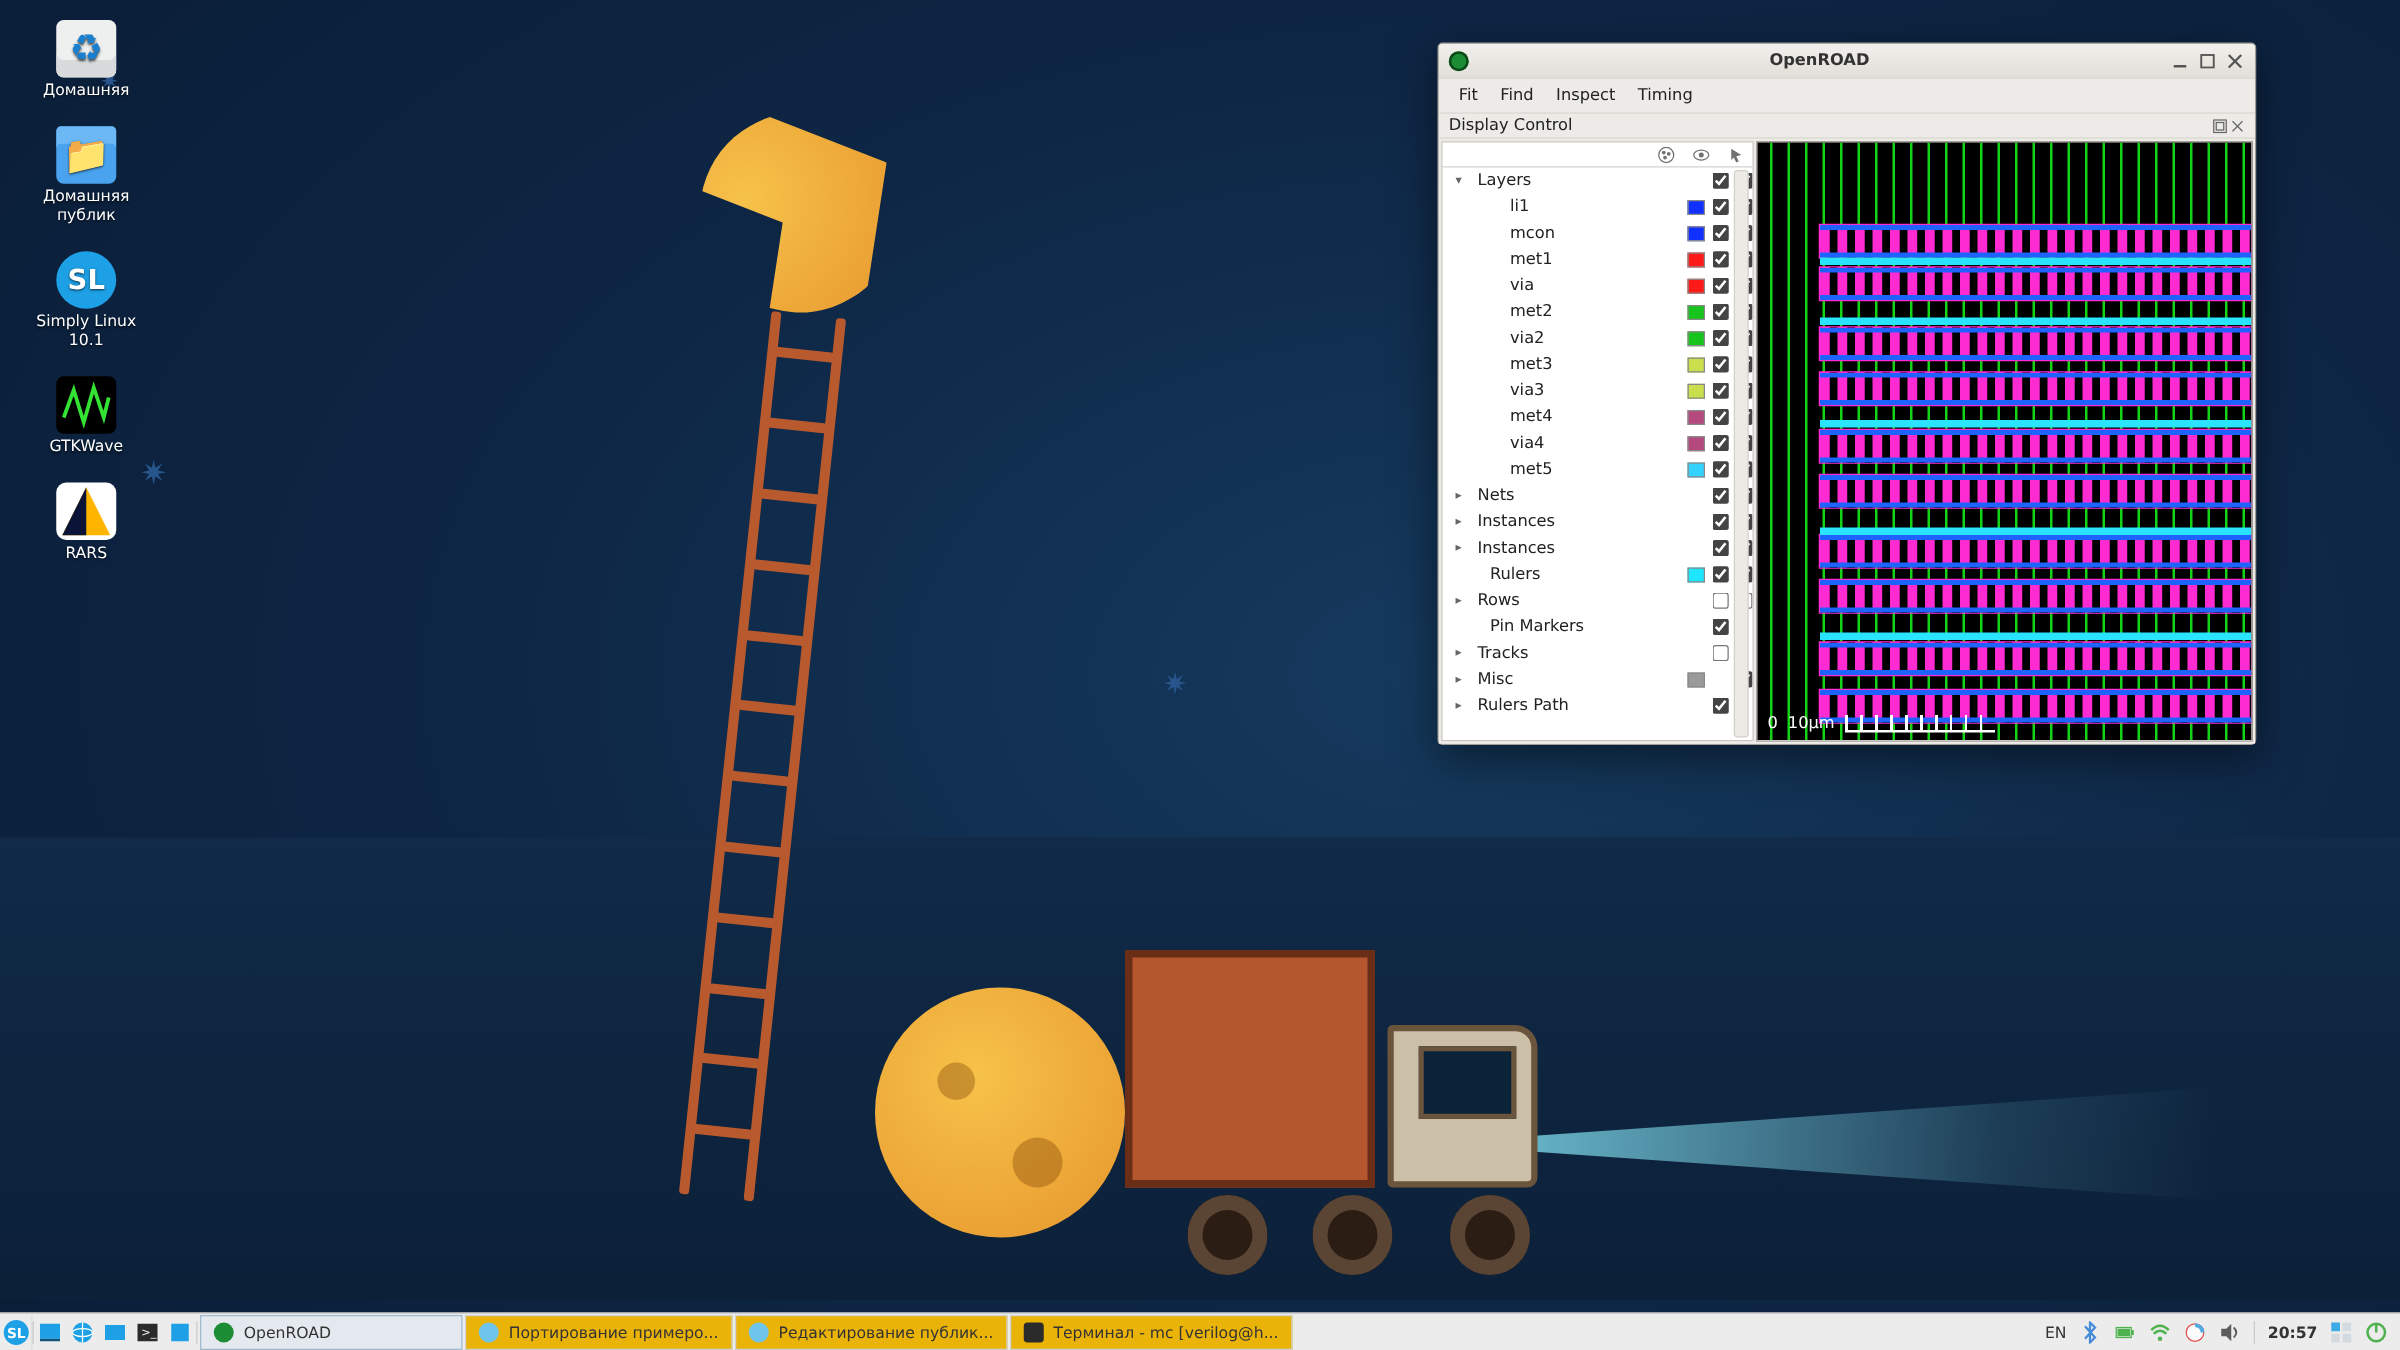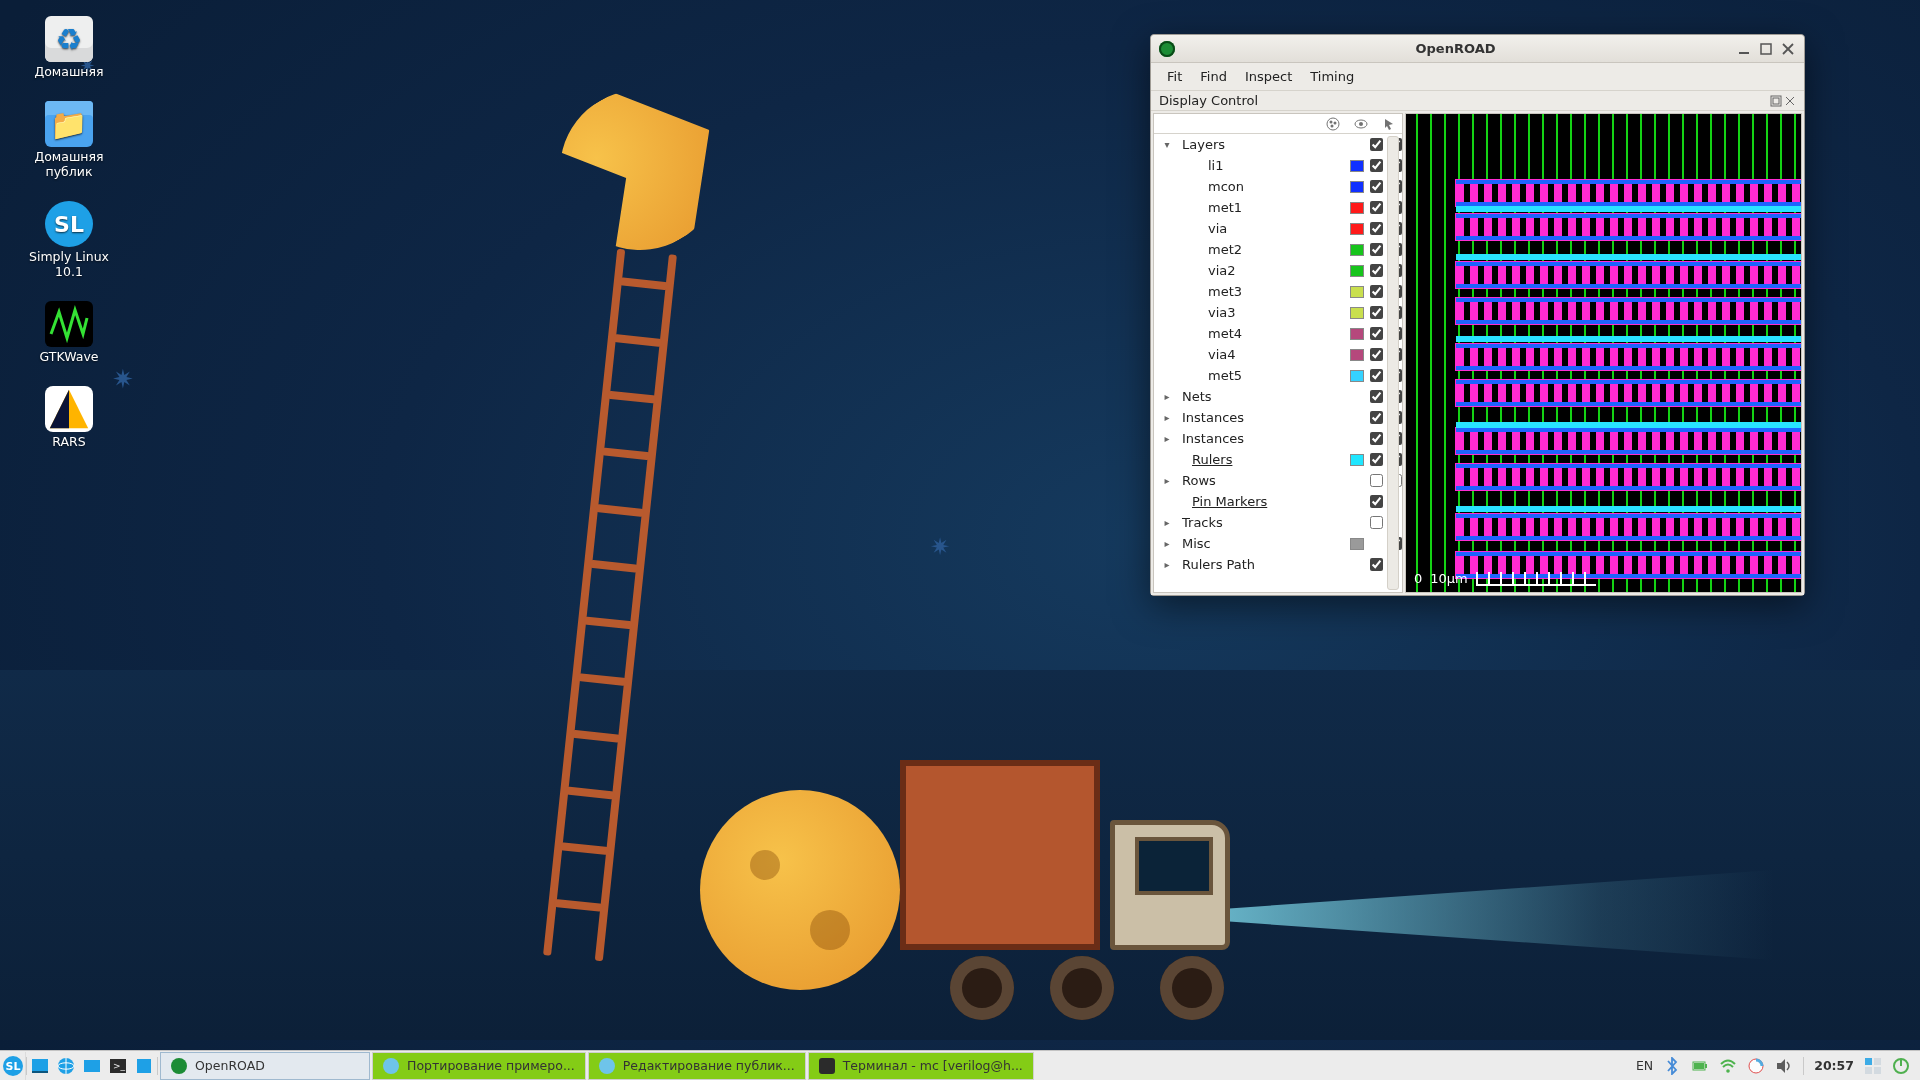--- a/index.html
+++ b/index.html
@@ -79,21 +79,21 @@
              padding-right:6px; gap:14px; justify-content:flex-end; }
   .dc-head .hicon { width:14px; height:14px; opacity:.75; }
   .dc-body { overflow-y:auto; max-height:445px; font-size:13px; }
 
   .row { display:flex; align-items:center; height:21px; padding-left:8px; gap:6px; color:#222; white-space:nowrap; }
   .row .exp { width:10px; color:#666; font-size:10px; text-align:center; }
   .row .lbl { flex:1; padding-left: var(--ind, 18px); }
   .row .sw  { width:14px; height:12px; border:1px solid #888; }
   .row .cb  { width:13px; height:13px; accent-color:#444; }
   .row .sw.none { border:none; }
-  .row.und .lbl { text-decoration: underline; }
+  .row.und .lbl { }
 
   .dc-scrollbar { position:absolute; right:3px; top:2px; bottom:2px; width:12px; background:#eceae5;
                   border:1px solid #d4d0c8; border-radius:3px; }
   .dc-wrap { position:relative; flex:1; }
 
   
   .viewer { flex:1; margin:2px 2px 2px 0; border:1px solid #c9c5be; background:#000; position:relative; overflow:hidden; min-height:480px;}
   .viewer .vlines, .viewer .hband { position:absolute; }
   .viewer .vline { position:absolute; top:0; bottom:0; width:2px; background:#14d214; }
   .viewer .hband { left:50px; right:0; height:26px; background:linear-gradient(90deg, #ff2bd2 0 8px, #000 8px 10px) repeat-x;
@@ -106,21 +106,21 @@
   .scripting-bar { padding:3px 8px; background:#edebe7; border-top:1px solid #d6d3cc; font-size:13px;}
 
   
   .taskbar { position:absolute; left:0; right:0; bottom:0; height:30px; background:#ececec;
              border-top:1px solid #c3c3c3; display:flex; align-items:center; font-size:12.5px; color:#333; }
   .tb-left, .tb-right { display:flex; align-items:center; height:100%; }
   .tb-left { gap:0; }
   .launch { width:26px; height:28px; display:flex; align-items:center; justify-content:center; }
   .launch.app { border-right:1px solid #dcdcdc; }
   .taskbtn { display:flex; align-items:center; gap:8px; padding:0 10px; height:28px; min-width:210px;
-             border:1px solid #cfcfcf; background:#84cc16; margin-left:2px; }
+             border:1px solid #cfcfcf; background:#eab308; margin-left:2px; }
   .taskbtn .ico { width:16px; height:16px; border-radius:50%; display:inline-block; }
   .taskbtn.active { background:#e3e9ef; border-color:#9fb9cf; }
   .tb-right { margin-left:auto; gap:10px; padding:0 10px; }
   .tray-ic { width:18px; height:18px; opacity:.85; }
   .clock { font-weight:600; }
   .sep { width:1px; height:18px; background:#c9c9c9; }
 </style>
 </head>
 <body>
 

